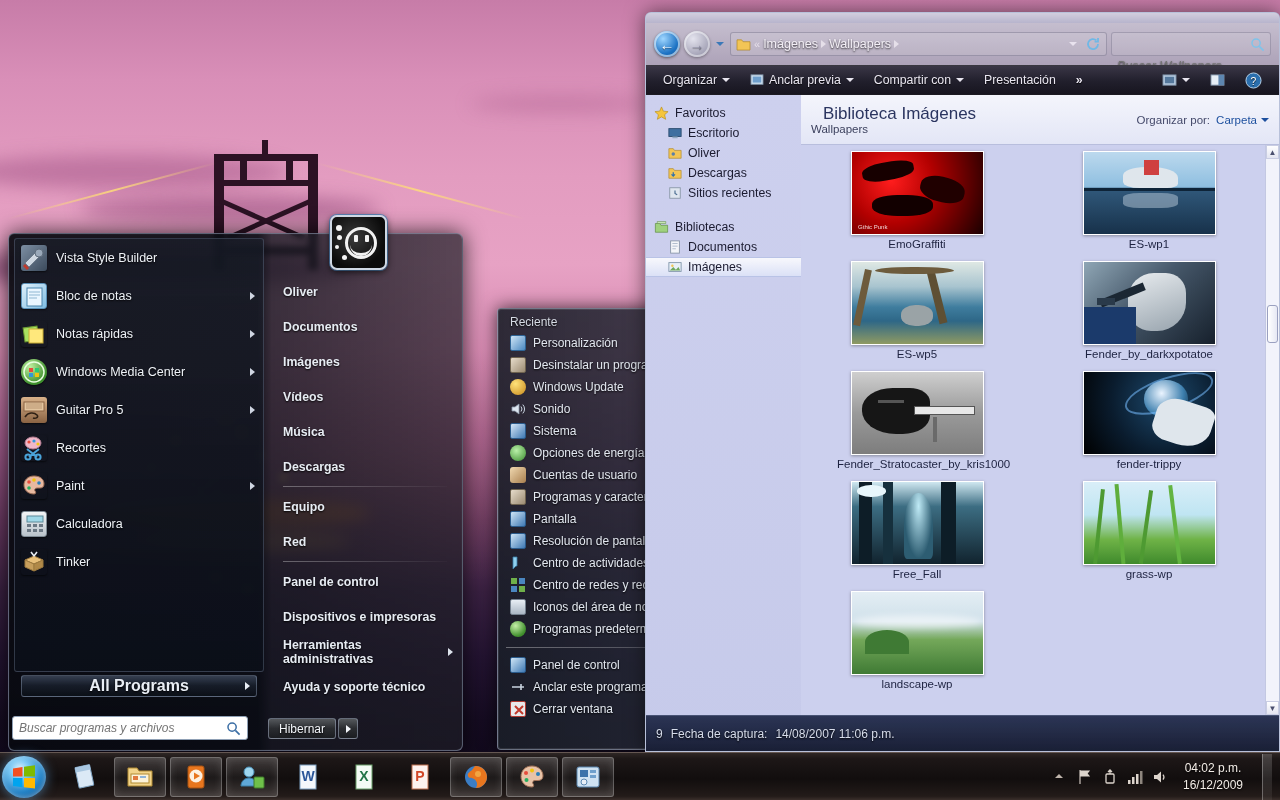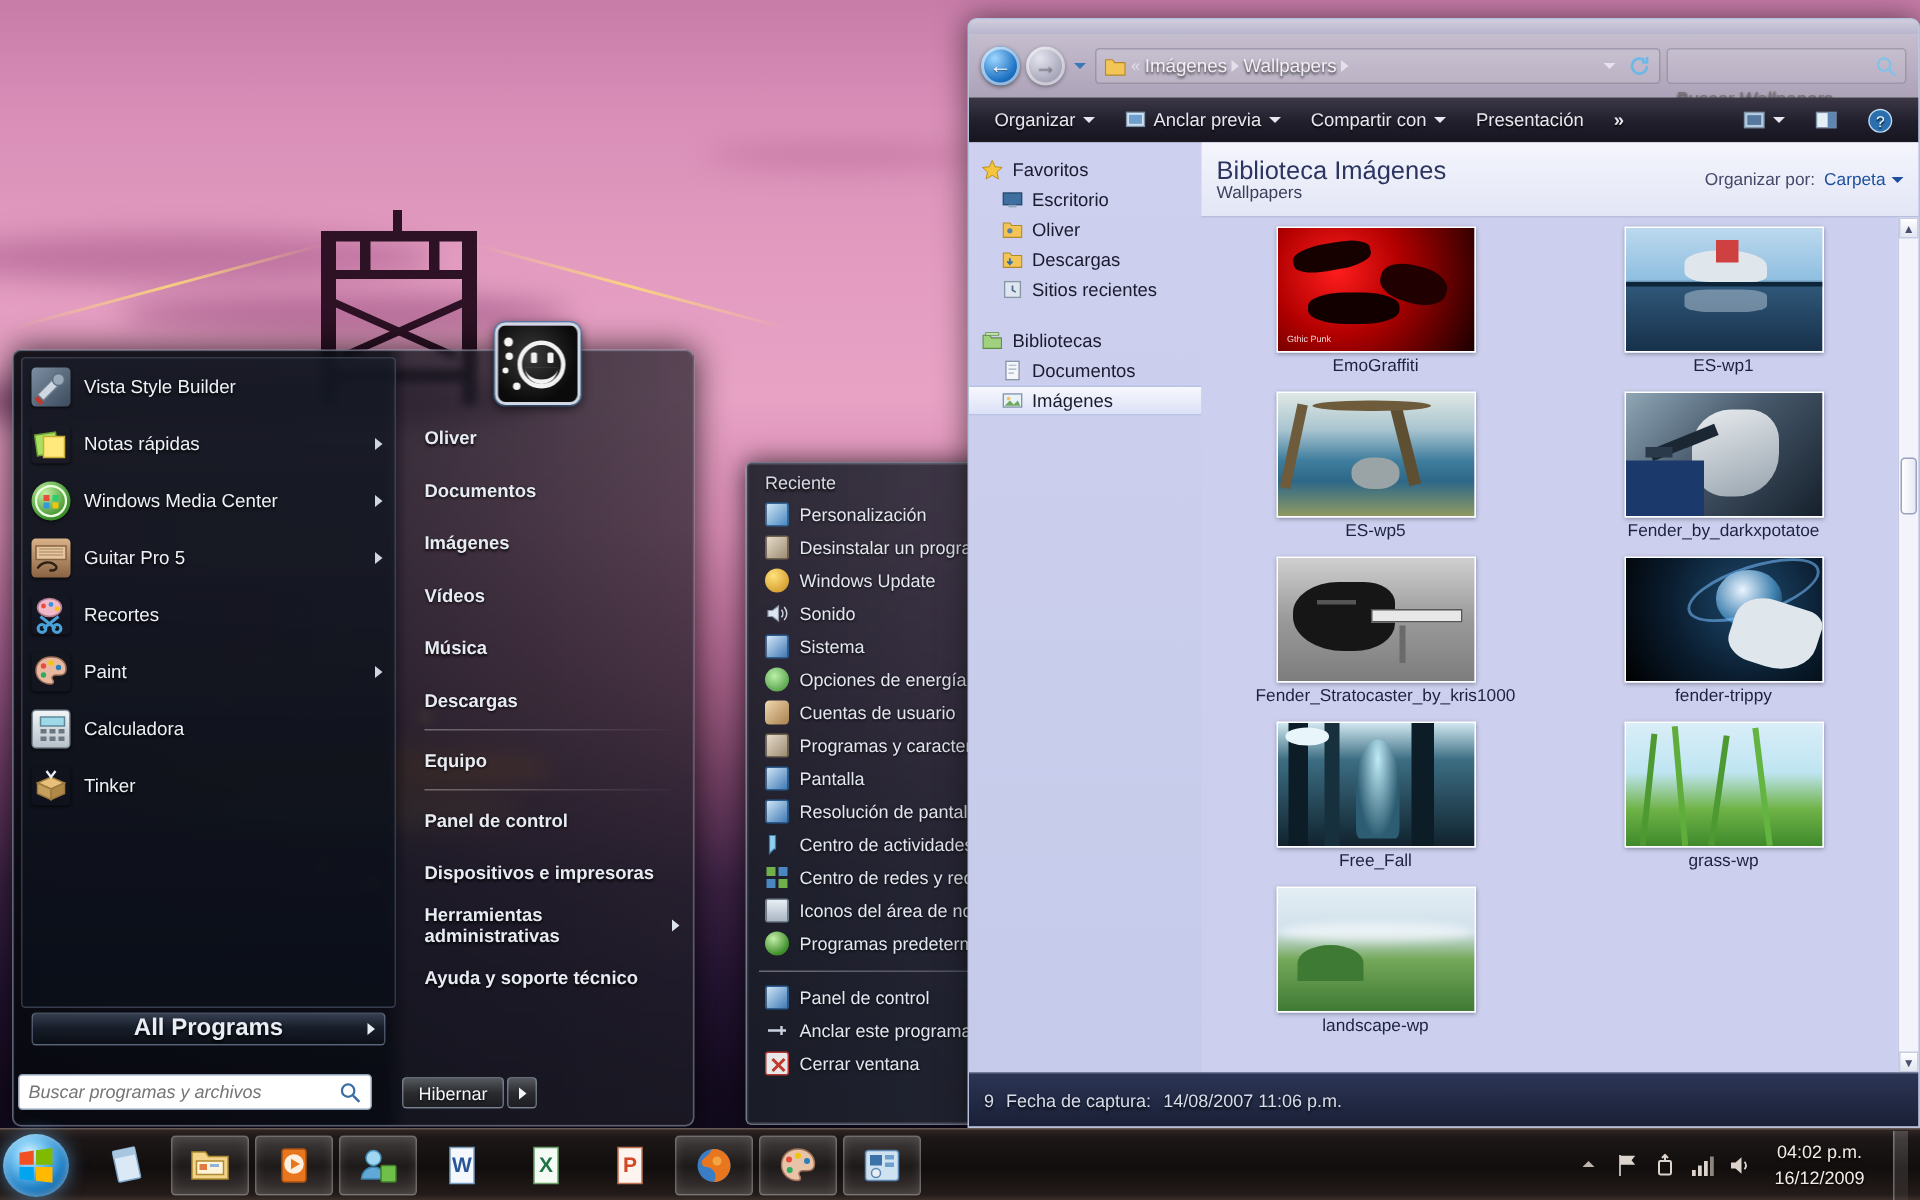--- a/index.html
+++ b/index.html
@@ -212,21 +212,21 @@
     border-top:1px solid #b9c3e6;border-bottom:1px solid #b9c3e6;}
   .np-gap{height:14px;}
 
   #contentpane{position:absolute;left:155px;top:0;right:0;bottom:0;background:#ccd0ee;}
   #libheader{
     position:absolute;left:0;top:0;right:0;height:50px;
     background:linear-gradient(to bottom,#f4f5fc,#e3e6f6);
     border-bottom:1px solid #b8bedd;
     display:flex;align-items:center;padding:0 10px;
   }
-  #libtitle{font-size:17px;color:#2b3560;line-height:1.15;}
+  #libtitle{font-size:17px;color:#2b3560;line-height:1.15;margin-left:12px;}
   #libsub{font-size:11.5px;color:#3a3f5c;}
   #orgby{margin-left:auto;display:flex;align-items:center;gap:6px;font-size:11.5px;color:#44496a;}
   #orgby .val{color:#1c4f9e;display:flex;align-items:center;gap:4px;}
 
   #thumbarea{position:absolute;left:0;top:50px;right:14px;bottom:36px;overflow:hidden;padding-top:6px;}
   .thumbgrid{display:grid;grid-template-columns:1fr 1fr;}
   .thumbcell{height:100px;display:flex;flex-direction:column;align-items:center;justify-content:flex-start;}
   .thumb{width:133px;height:86px;border:1px solid #fff;box-shadow:0 1px 3px rgba(0,0,0,.35);background:#222;position:relative;overflow:hidden;}
   .thumbrow2{margin-top:10px;}
   .tlabel{margin-top:3px;font-size:11.5px;color:#1d2240;text-align:center;line-height:1.15;max-width:160px;}
@@ -331,20 +331,30 @@
       <span class="sm-ico" style="background:linear-gradient(135deg,#7d8fa3,#3b4a5c);">
         <svg width="26" height="26" viewBox="0 0 26 26">
             <path d="M4 18 L14 8 L18 12 L8 22 Z" fill="#cfd8e2" stroke="#6d7b8b" stroke-width="1"></path>
             <circle cx="18" cy="8" r="4" fill="#9aa9ba" stroke="#5e6c7c"></circle>
             <path d="M3 20 L7 24" stroke="#c0392b" stroke-width="3"></path>
           </svg>
       </span>
       <span class="lbl">Vista Style Builder</span>
     </div>
 
+    <div class="sm-item">
+      <span class="sm-ico" style="background:linear-gradient(135deg,#dff0fb,#7fbde2);border:1px solid #5b91b8;">
+        <svg width="26" height="26" viewBox="0 0 26 26">
+            <rect x="5" y="4" width="15" height="18" fill="#eaf6ff" stroke="#4d86ad"></rect>
+            <path d="M7 8h11M7 11h11M7 14h8" stroke="#8fb7d2" stroke-width="1"></path>
+          </svg>
+      </span>
+      <span class="lbl">Bloc de notas</span>
+      <span class="arrow tri-r"></span>
+    </div>
 
     <div class="sm-item">
       <span class="sm-ico" style="background:transparent;">
         <svg width="26" height="26" viewBox="0 0 26 26">
             <rect x="3" y="6" width="14" height="14" fill="#a8e060" stroke="#6d9a33" transform="rotate(-8 10 13)"></rect>
             <rect x="8" y="8" width="14" height="14" fill="#ffe87c" stroke="#c9ad34"></rect>
           </svg>
       </span>
       <span class="lbl">Notas rápidas</span>
       <span class="arrow tri-r"></span>
@@ -455,20 +465,23 @@
       </div>
     <div class="sm-r-item">
         <span>Música</span>
       </div>
     <div class="sm-r-item">
         <span>Descargas</span>
       </div>
     <div class="sm-sep"></div>
     <div class="sm-r-item">
         <span>Equipo</span>
+      </div>
+    <div class="sm-r-item">
+        <span>Red</span>
       </div>
     <div class="sm-sep"></div>
     <div class="sm-r-item">
         <span>Panel de control</span>
       </div>
     <div class="sm-r-item">
         <span>Dispositivos e impresoras</span>
       </div>
     <div class="sm-r-item">
         <span>Herramientas administrativas</span>

